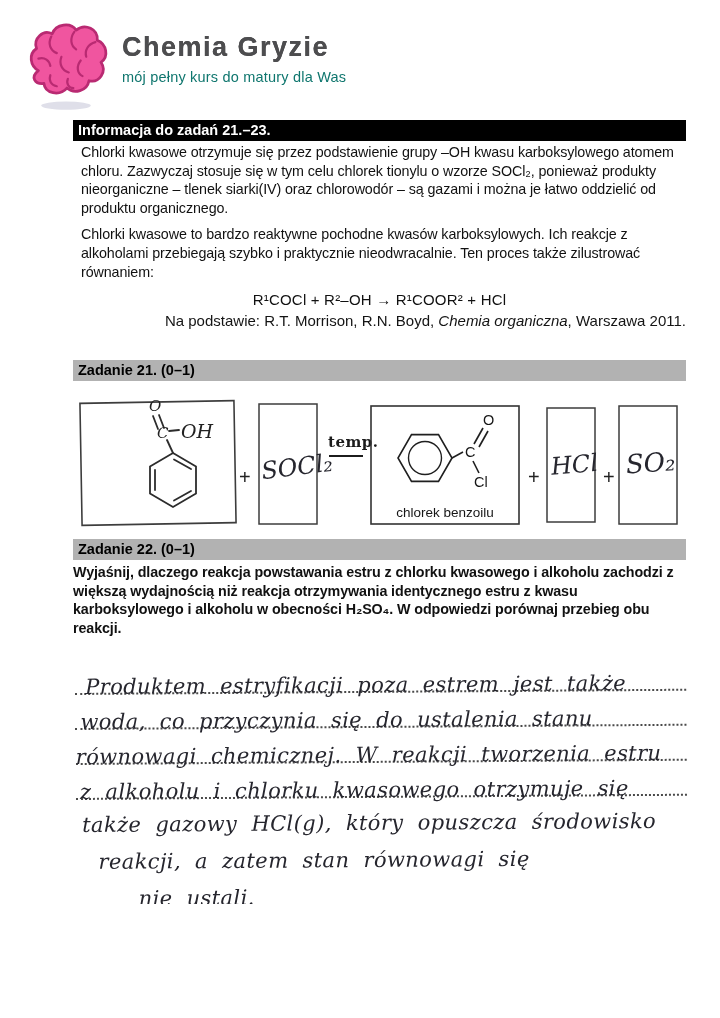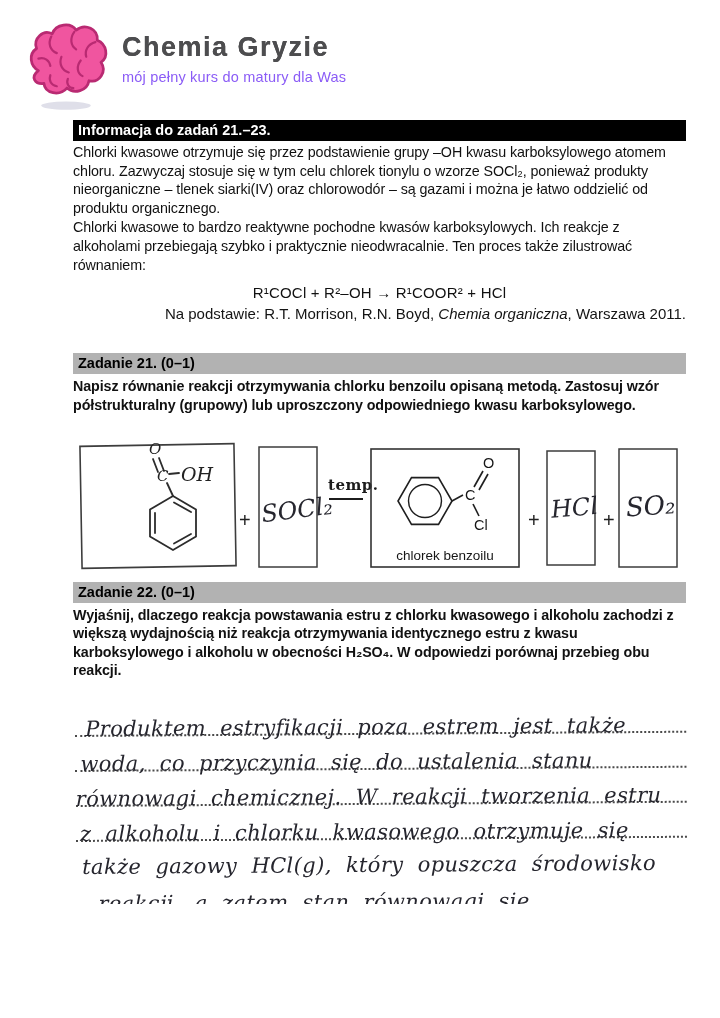--- a/index.html
+++ b/index.html
@@ -10,34 +10,34 @@
   }
 
   
   .header { position:absolute; top:20px; left:20px; display:flex; align-items:flex-start; }
   .logo-wrap { width:92px; text-align:center; }
   .brand-block { margin-left:10px; padding-top:12px; }
   .brand {
     font-size:27px; font-weight:bold; color:#4d4d4f; letter-spacing:1.5px;
     text-shadow:0 0 0.6px #4d4d4f;
   }
-  .tagline { font-size:14.5px; color:#8b5cf6; margin-top:6px; letter-spacing:0.2px; }
+  .tagline { font-size:14.5px; color:#0f766e; margin-top:6px; letter-spacing:0.2px; }
 
   
   .content { position:absolute; left:73px; top:120px; width:613px; }
 
   .bar-black {
     background:#000; color:#fff; font-weight:bold; font-size:14.5px;
     padding:2px 5px 3px 5px; line-height:16px;
   }
   .bar-gray {
     background:#b2b2b2; color:#000; font-weight:bold; font-size:14.5px;
     padding:2px 6px 3px 5px; line-height:16px;
   }
-  .body-text { font-size:14.3px; line-height:18.6px; letter-spacing:-0.1px; margin:0; }
+  .body-text { font-size:14.3px; line-height:18.6px; letter-spacing:-0.1px; margin:8px; }
   .p1 { margin-top:2px; }
   .p2 { margin-top:1px; }
   .equation { text-align:center; font-size:15px; margin-top:10px; letter-spacing:0.2px; }
   .citation { text-align:right; font-size:15px; margin-top:4px; color:#141414; }
   .citation .it { font-style:italic; }
 
   .z21 { margin-top:31px; }
   .task-text { font-weight:bold; font-size:14.3px; line-height:18.6px; letter-spacing:-0.1px; margin-top:3px; }
 
   .scheme { margin-top:5px; }
@@ -93,21 +93,20 @@
     <div class="bar-black">Informacja do zadań 21.–23.</div>
 
     <p class="body-text p1">Chlorki kwasowe otrzymuje się przez podstawienie grupy –OH kwasu karboksylowego atomem chloru. Zazwyczaj stosuje się w tym celu chlorek tionylu o wzorze SOCl₂, ponieważ produkty nieorganiczne – tlenek siarki(IV) oraz chlorowodór – są gazami i można je łatwo oddzielić od produktu organicznego.</p>
     <p class="body-text p2">Chlorki kwasowe to bardzo reaktywne pochodne kwasów karboksylowych. Ich reakcje z alkoholami przebiegają szybko i praktycznie nieodwracalnie. Ten proces także zilustrować równaniem:</p>
 
     <div class="equation">R¹COCl + R²–OH  →  R¹COOR² + HCl</div>
 
     <div class="citation"><span>Na podstawie: R.T. Morrison, R.N. Boyd, </span><span class="it">Chemia organiczna</span><span>, Warszawa 2011.</span></div>
 
     <div class="bar-gray z21">Zadanie 21. (0–1)</div>
-    <p class="task-text">Napisz równanie reakcji otrzymywania chlorku benzoilu opisaną metodą. Zastosuj wzór półstrukturalny (grupowy) lub uproszczony odpowiedniego kwasu karboksylowego.</p>
 
     <div class="scheme">
       <svg width="613" height="146" viewBox="0 0 613 146">
 
         <g>
           <rect x="8" y="16" width="154" height="122" fill="none" stroke="#3d3d3d" stroke-width="1.6" transform="rotate(-1 85 77)"></rect>
           <g fill="none" stroke="#2c2c2c" stroke-width="1.8" stroke-linecap="round">
             <polygon points="100,67 123,80.5 123,107.5 100,121 77,107.5 77,80.5"></polygon>
             <line x1="101" y1="73.5" x2="118" y2="83"></line>
             <line x1="118" y1="105" x2="101" y2="114.5"></line>

